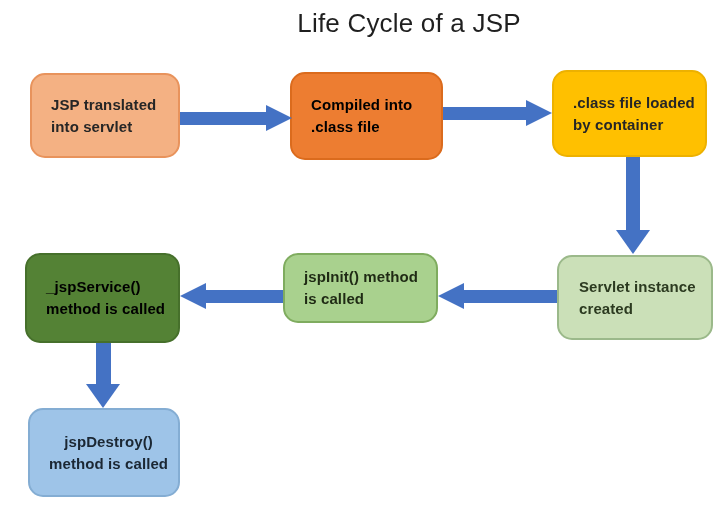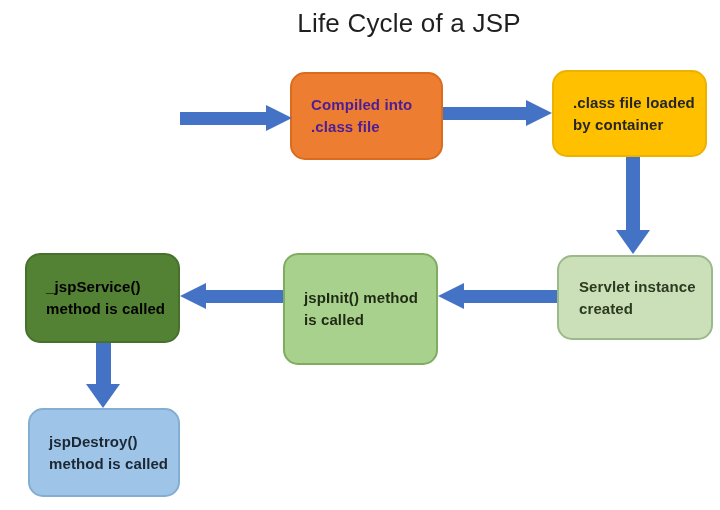--- a/index.html
+++ b/index.html
@@ -41,21 +41,21 @@
     font-size: 15px;
     font-weight: 700;
     line-height: 22px;
     letter-spacing: 0.1px;
   }
   
   .n-translated { left: 30px;  top: 73px;  width: 150px; height: 85px; }
   .n-compiled   { left: 290px; top: 72px;  width: 153px; height: 88px; }
   .n-loaded     { left: 552px; top: 70px;  width: 155px; height: 87px; }
   .n-instance   { left: 557px; top: 255px; width: 156px; height: 85px; padding-left: 20px; }
-  .n-init       { left: 283px; top: 253px; width: 155px; height: 112px; }
+  .n-init       { left: 283px; top: 253px; width: 155px; height: 70px; }
   .n-service    { left: 25px;  top: 253px; width: 155px; height: 90px; }
   .n-destroy    { left: 28px;  top: 408px; width: 152px; height: 89px; }
   
   .shaft {
     position: absolute;
     background: var(--arrow-color, #4472C4);
   }
   .head {
     position: absolute;
     width: 0;
@@ -77,22 +77,26 @@
     border-top: 24px solid var(--arrow-color, #4472C4);
   }
 </style>
 </head>
 <body style="background: rgb(255, 255, 255);">
 
 <div class="canvas">
 
   <div class="title" style="color: rgb(31, 31, 31);">Life Cycle of a JSP</div>
 
+  <div class="node n-translated" style="background-color: rgb(244, 177, 131); border-color: rgb(232, 147, 92); color: rgb(38, 38, 38);">
+    <span class="label">JSP translated
+into servlet</span>
+  </div>
 
-  <div class="node n-compiled" style="background-color: rgb(237, 125, 49); border-color: rgb(219, 107, 29); color: #4c1d95;">
+  <div class="node n-compiled" style="background-color: rgb(237, 125, 49); border-color: rgb(219, 107, 29); color: #000000;">
     <span class="label">Compiled into
 .class file</span>
   </div>
 
   <div class="node n-loaded" style="background-color: rgb(255, 192, 0); border-color: rgb(237, 177, 0); color: rgb(38, 38, 38);">
     <span class="label">.class file loaded
 by container</span>
   </div>
 
   <div class="node n-instance" style="background-color: rgb(203, 224, 184); border-color: rgb(155, 185, 138); color: rgb(44, 58, 32);">
@@ -103,21 +107,21 @@
   <div class="node n-init" style="background-color: rgb(169, 209, 142); border-color: rgb(127, 172, 95); color: rgb(31, 42, 20);">
     <span class="label">jspInit() method
 is called</span>
   </div>
 
   <div class="node n-service" style="background-color: rgb(84, 130, 53); border-color: rgb(70, 112, 43); color: #000000;">
     <span class="label">_jspService()
 method is called</span>
   </div>
 
-  <div class="node n-destroy" style="background-color: rgb(158, 196, 232); border-color: rgb(132, 173, 211); color: rgb(27, 39, 51);">
+  <div class="node n-destroy" style="background-color: rgb(158, 196, 232); border-color: rgb(132, 173, 211); color: rgb(27, 39, 51); text-align: center;">
     <span class="label">jspDestroy()
 method is called</span>
   </div>
 
   <div>
     <div class="shaft" style="left:180px; top:112px; width:88px; height:13px;"></div>
     <div class="head right" style="left:266px; top:105px;"></div>
   </div>
 
   <div>

